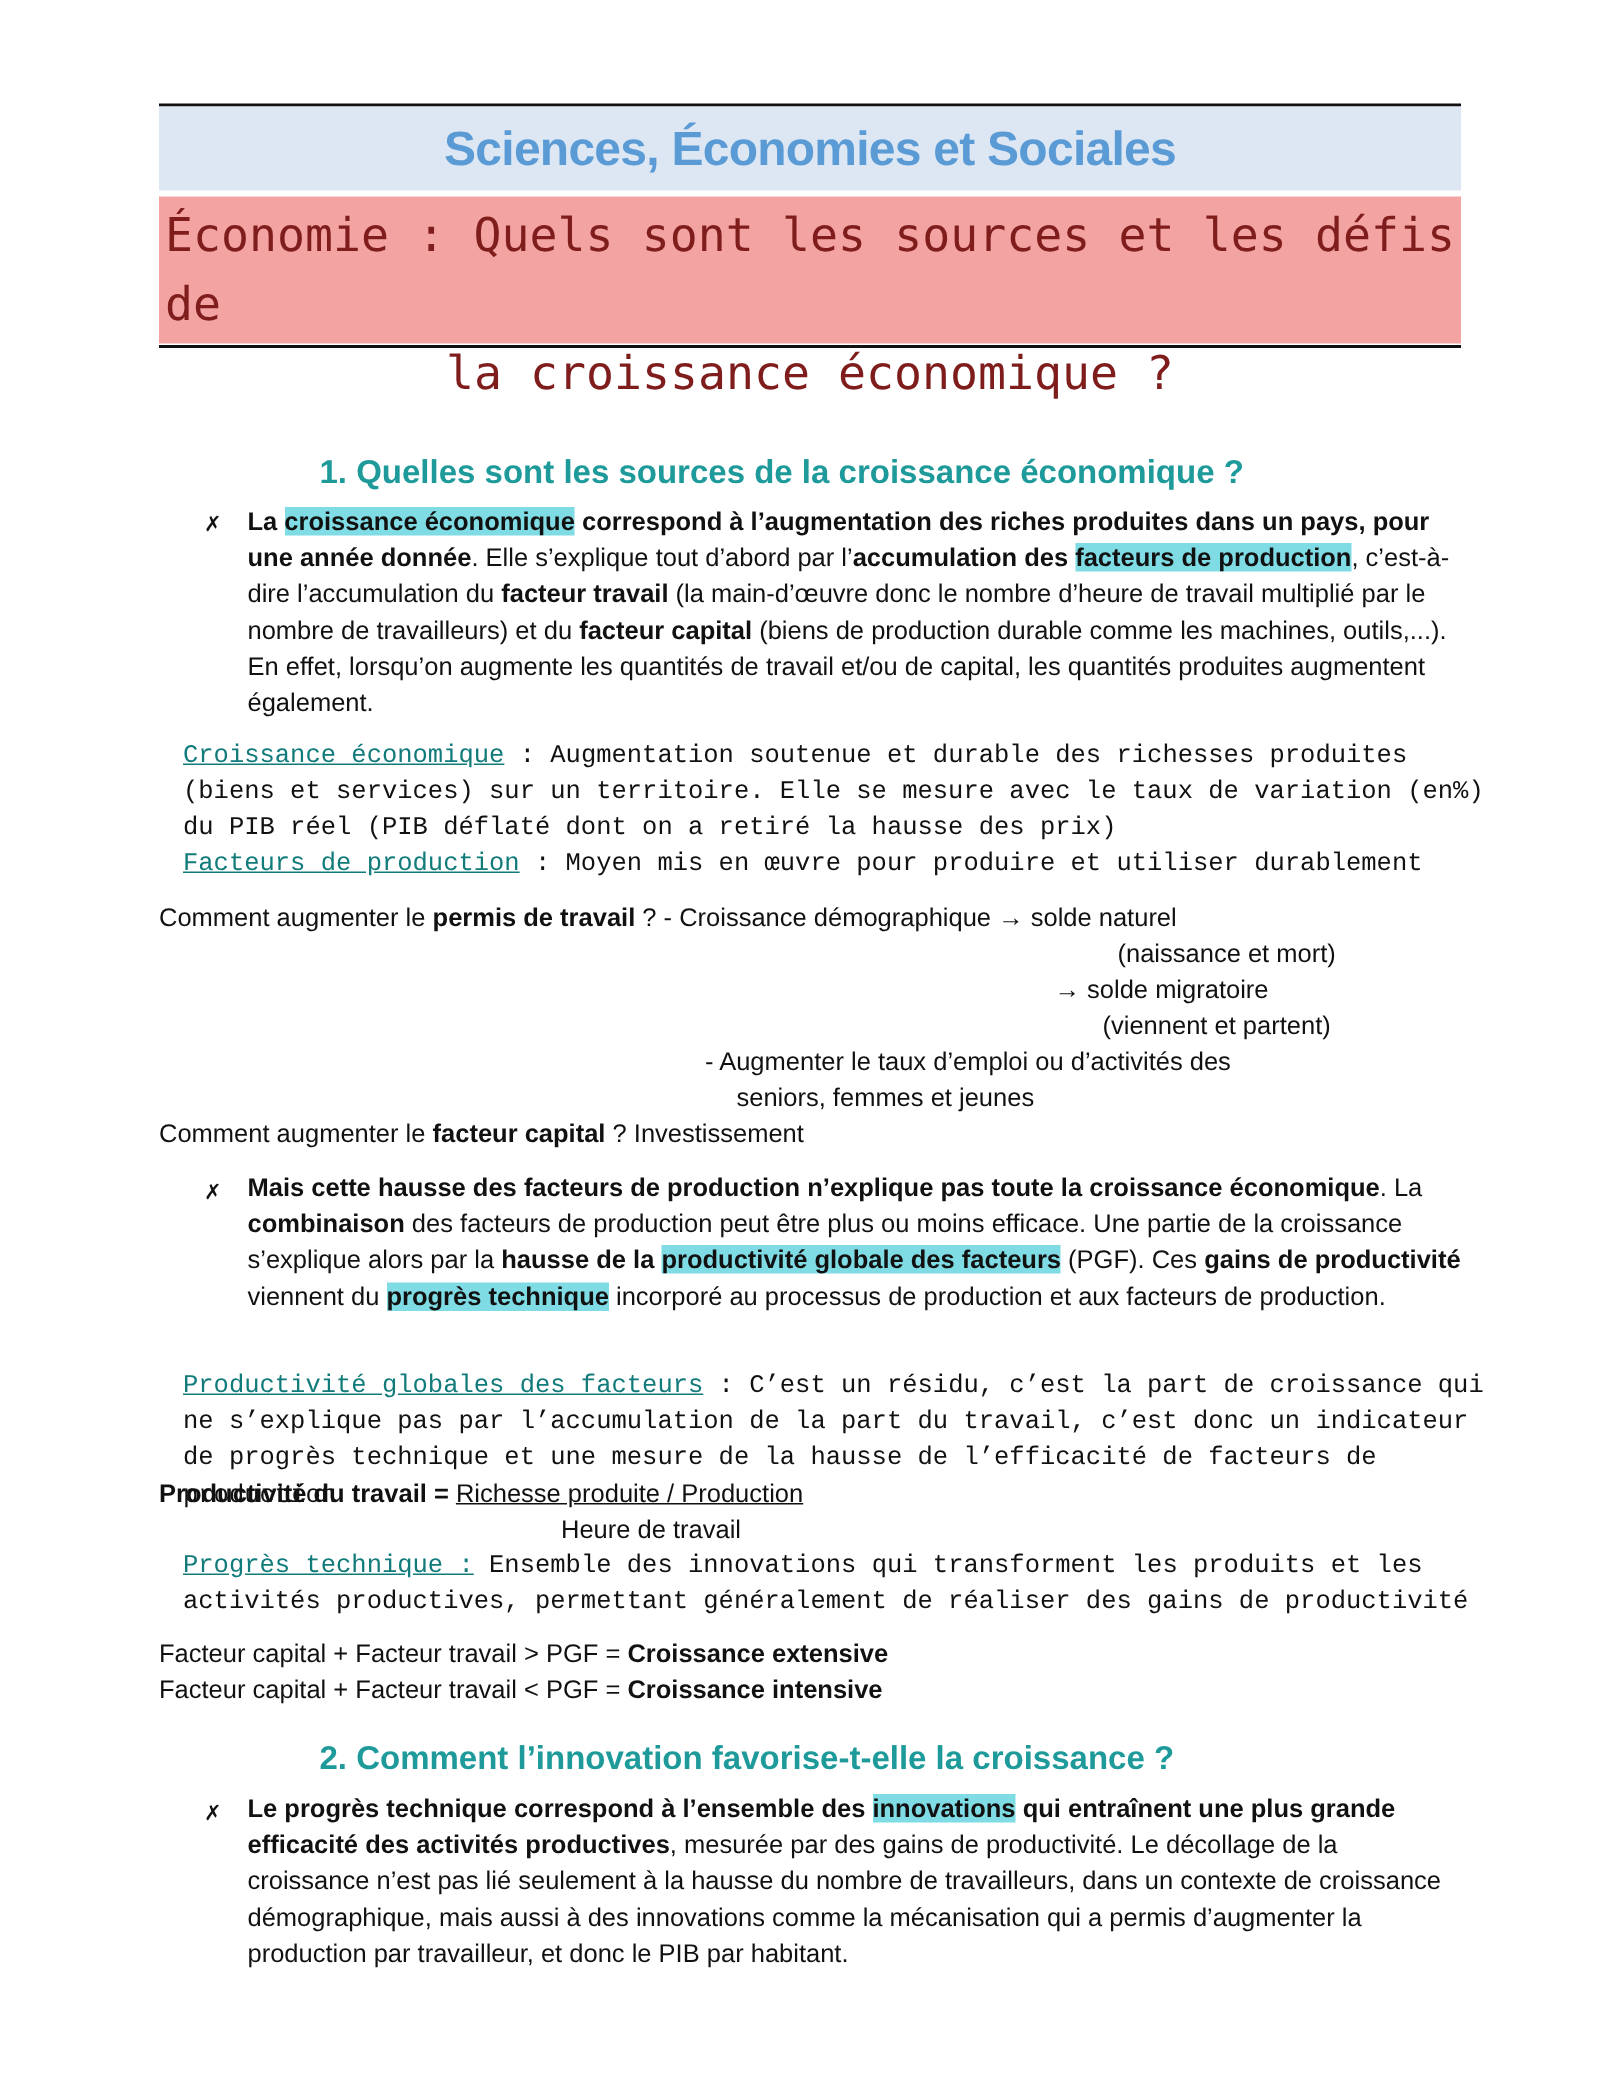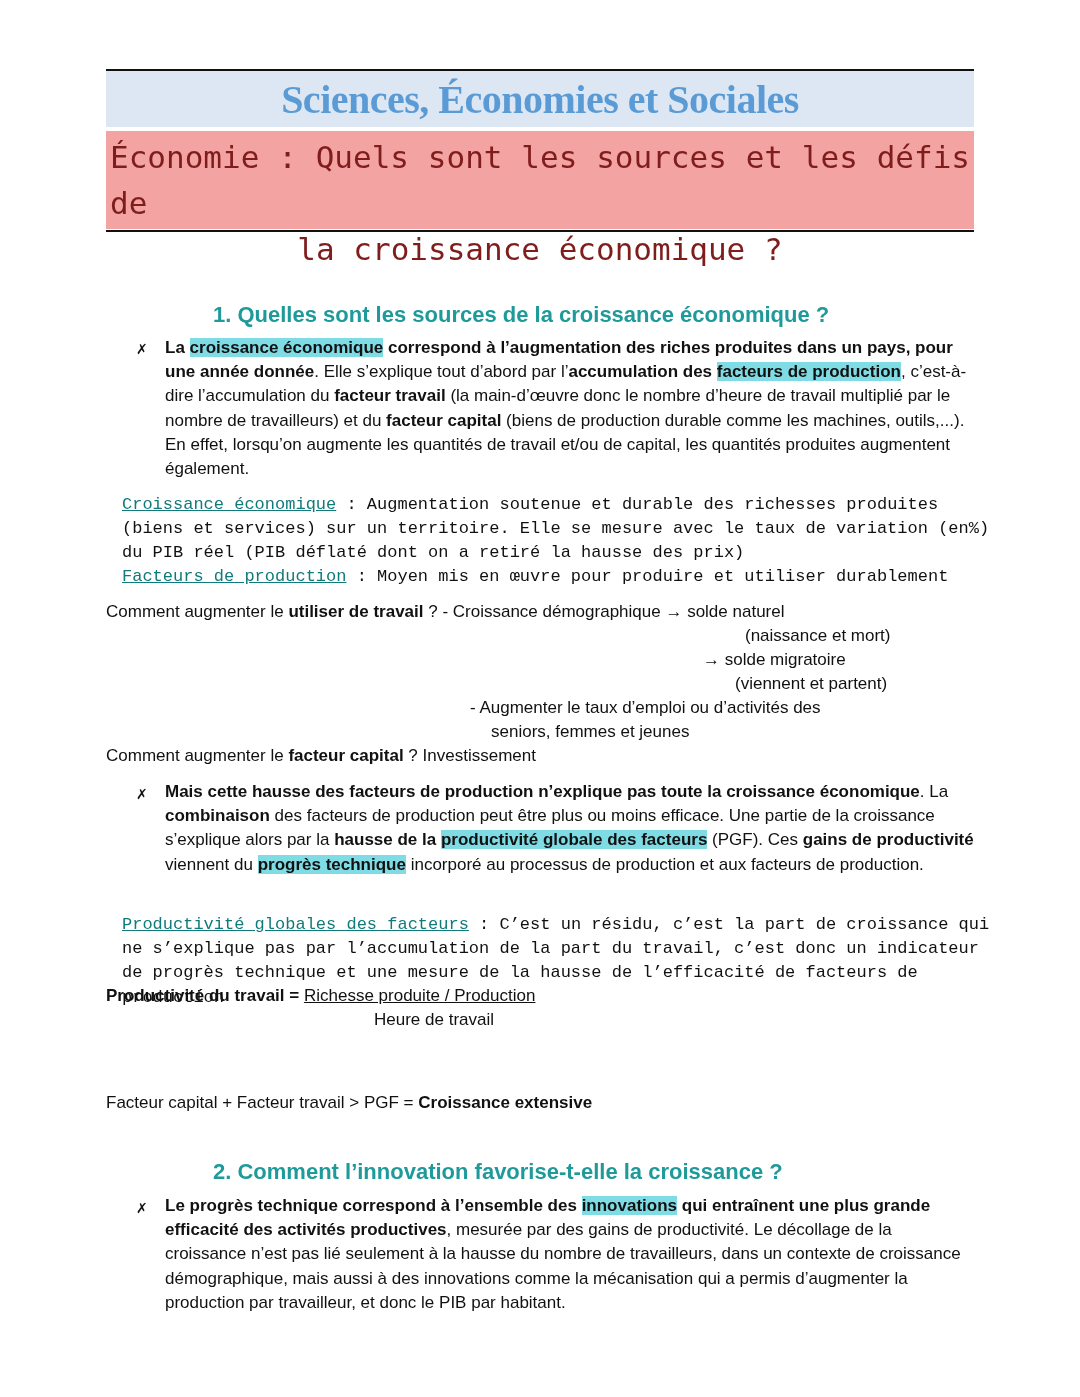--- a/index.html
+++ b/index.html
@@ -1,20 +1,20 @@
 <!DOCTYPE html>
 <html><head>
 <meta charset="utf-8">
 <style>
   html, body { margin: 0; padding: 0; background: #ffffff; }
   body { width: 1080px; height: 1397px; position: relative; font-family: "Liberation Sans", sans-serif; color: #111; overflow: hidden; }
   .page { position: absolute; left: 106px; top: 69px; width: 868px; }
   .hdr-rule { height: 2px; background: #111; }
   .title-band { background: #dce7f3; height: 56px; display: flex; align-items: center; justify-content: center; }
-  .title-band .t { font-family: Liberation Serif, serif; font-weight: bold; font-size: 40px; color: #5b9bd5; letter-spacing: -0.5px; }
+  .title-band .t { font-family: Liberation Sans, sans-serif; font-weight: bold; font-size: 32px; color: #5b9bd5; letter-spacing: -0.5px; }
   .subtitle-band { margin-top: 4px; background: #f4a3a3; height: 98px; text-align: center; font-family: "DejaVu Sans Mono", monospace; color: #7f1d1d; font-size: 31px; line-height: 46px; padding-top: 3px; box-sizing: border-box; }
   .subtitle-band .l1 { display: block; text-align: justify; text-align-last: justify; padding: 0 4px; }
   .bottom-rule { height: 2px; background: #111; margin-top: 1px; }
 
   .h1 { position: absolute; left: 0; width: 868px; top: 182px; text-align: center; font-size: 28px; font-weight: bold; color: #117a7a; text-decoration: underline; text-underline-offset: 4px; }
   .h2 { position: absolute; left: 59px; font-size: 22px; font-weight: bold; color: #1e9a9a; margin-left: 48px; }
   .bullet { position: absolute; left: 30px; font-size: 14px; }
   .para { position: absolute; font-size: 17px; line-height: 24.2px; }
   .indent { left: 59px; width: 810px; }
   .full { left: 16px; width: 868px; font-family: Liberation Mono, monospace; }
@@ -47,21 +47,21 @@
   </div>
 
   <div class="para full" style="top:424px;">
     <span class="term">Croissance économique</span><span> : Augmentation soutenue et durable des richesses produites (biens et services) sur un territoire. Elle se mesure avec le taux de variation (en%) du PIB réel (PIB déflaté dont on a retiré la hausse des prix)</span>
   </div>
   <div class="para full" style="top:496px;">
     <span class="term">Facteurs de production</span><span> : Moyen mis en œuvre pour produire et utiliser durablement</span>
   </div>
 
   <div class="abs" style="left:0; top:533px;">
-    <span>Comment augmenter le </span><b>utiliser de travail</b><span> ? - Croissance démographique → solde naturel</span>
+    <span>Comment augmenter le </span><b>permis de travail</b><span> ? - Croissance démographique → solde naturel</span>
   </div>
   <div class="abs" style="left:639px; top:557px;">(naissance et mort)</div>
   <div class="abs" style="left:597px; top:581px;">→ solde migratoire</div>
   <div class="abs" style="left:629px; top:605px;">(viennent et partent)</div>
   <div class="abs" style="left:364px; top:629px;">- Augmenter le taux d’emploi ou d’activités des</div>
   <div class="abs" style="left:385px; top:653px;">seniors, femmes et jeunes</div>
   <div class="abs" style="left:0; top:677px;">
     <span>Comment augmenter le </span><b>facteur capital</b><span> ? Investissement</span>
   </div>
 
@@ -72,23 +72,29 @@
 
   <div class="para full" style="top:844px;">
     <span class="term">Productivité globales des facteurs</span><span> : C’est un résidu, c’est la part de croissance qui ne s’explique pas par l’accumulation de la part du travail, c’est donc un indicateur de progrès technique et une mesure de la hausse de l’efficacité de facteurs de production</span>
   </div>
 
   <div class="abs" style="left:0; top:917px;">
     <b>Productivité du travail = </b><span class="u">Richesse produite / Production</span>
   </div>
   <div class="abs" style="left:268px; top:941px;">Heure de travail</div>
 
+  <div class="para full" style="top:964px;">
+    <span class="term">Progrès technique :</span><span> Ensemble des innovations qui transforment les produits et les activités productives, permettant généralement de réaliser des gains de productivité</span>
+  </div>
 
   <div class="abs" style="left:0; top:1024px;">
     <span>Facteur capital + Facteur travail &gt; PGF = </span><b>Croissance extensive</b>
+  </div>
+  <div class="abs" style="left:0; top:1048px;">
+    <span>Facteur capital + Facteur travail &lt; PGF = </span><b>Croissance intensive</b>
   </div>
 
   <div class="h2" style="top:1090px;">2. Comment l’innovation favorise-t-elle la croissance ?</div>
 
   <span class="bullet" style="top:1131px;">✗</span>
   <div class="para indent" style="top:1125px;">
     <b>Le progrès technique correspond à l’ensemble des </b><b class="hl">innovations</b><b> qui entraînent une plus grande efficacité des activités productives</b><span>, mesurée par des gains de productivité. Le décollage de la croissance n’est pas lié seulement à la hausse du nombre de travailleurs, dans un contexte de croissance démographique, mais aussi à des innovations comme la mécanisation qui a permis d’augmenter la production par travailleur, et donc le PIB par habitant.</span>
   </div>
 </div>
 

